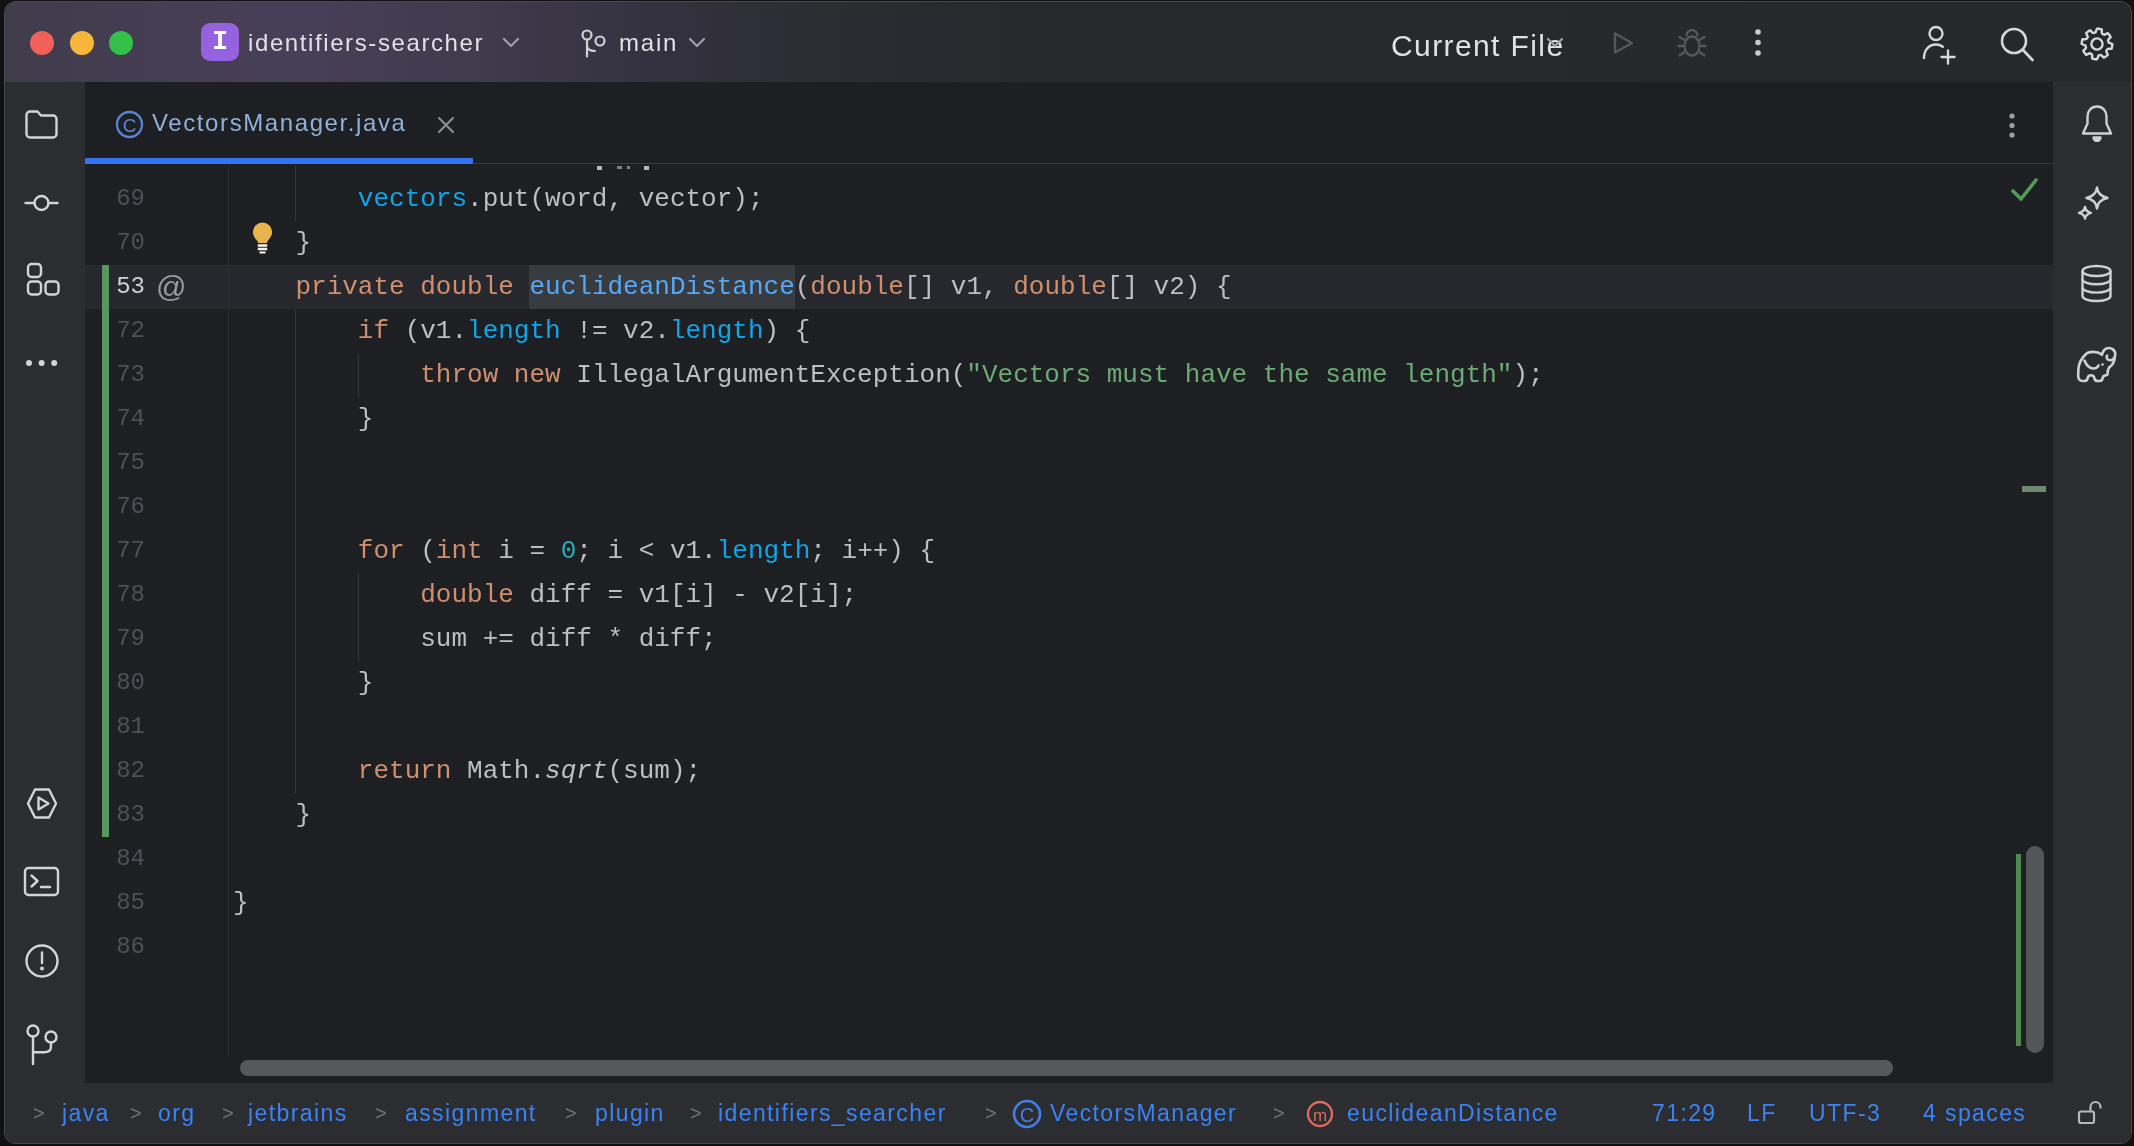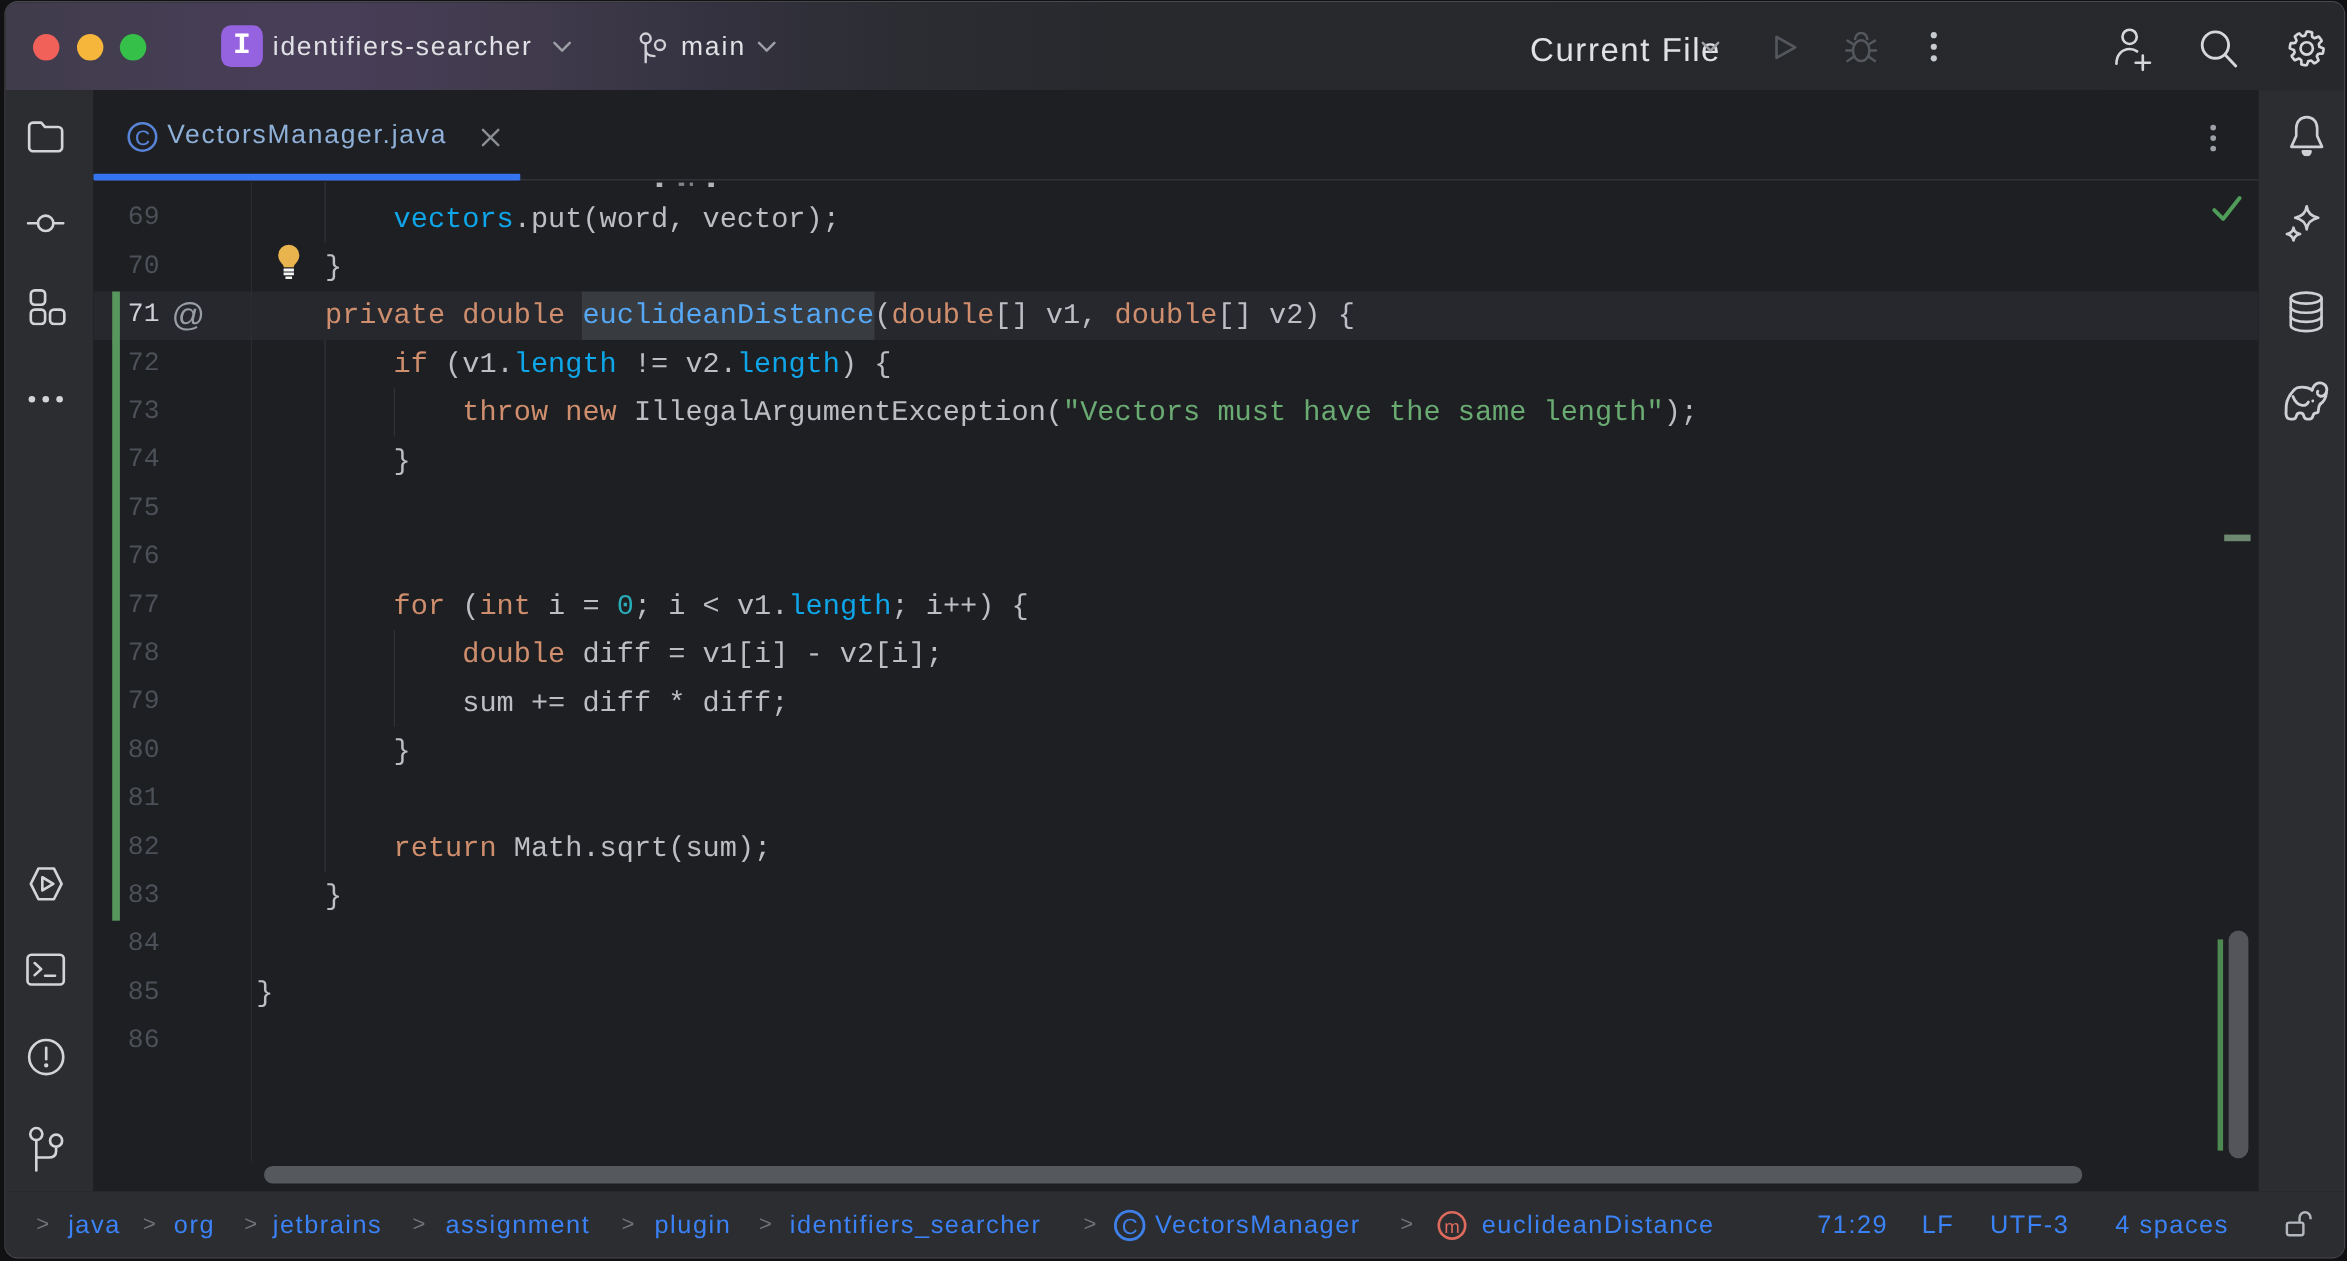--- a/index.html
+++ b/index.html
@@ -206,21 +206,21 @@
 
     <div class="abs" style="left:17px;top:100px;width:7px;height:572px;background:#57965c"></div>
 
     <div class="abs" style="left:512px;top:1px;width:5px;height:4px;background:#b3b5b9"></div>
     <div class="abs" style="left:532px;top:1px;width:5px;height:3px;background:#808389"></div>
     <div class="abs" style="left:542px;top:1px;width:3px;height:3px;background:#808389"></div>
     <div class="abs" style="left:559px;top:1px;width:5px;height:4px;background:#b3b5b9"></div>
 
     <div class="ln" style="top:12px">69</div>
     <div class="ln" style="top:56px">70</div>
-    <div class="ln" style="top:100px;color:#ced0d6">71</div>
+    <div class="ln" style="top:100px;color:#ced0d6">53</div>
     <div class="ln" style="top:144px">72</div>
     <div class="ln" style="top:188px">73</div>
     <div class="ln" style="top:232px">74</div>
     <div class="ln" style="top:276px">75</div>
     <div class="ln" style="top:320px">76</div>
     <div class="ln" style="top:364px">77</div>
     <div class="ln" style="top:408px">78</div>
     <div class="ln" style="top:452px">79</div>
     <div class="ln" style="top:496px">80</div>
     <div class="ln" style="top:540px">81</div>
@@ -241,21 +241,21 @@
     <div class="cl" style="top:12px">        <span class="fld">vectors</span>.put(word, vector);</div>
     <div class="cl" style="top:56px">    }</div>
     <div class="cl" style="top:100px">    <span class="k">private</span> <span class="k">double</span> <span class="mth">euclideanDistance</span>(<span class="k">double</span>[] v1, <span class="k">double</span>[] v2) {</div>
     <div class="cl" style="top:144px">        <span class="k">if</span> (v1.<span class="fld">length</span> != v2.<span class="fld">length</span>) {</div>
     <div class="cl" style="top:188px">            <span class="k">throw</span> <span class="k">new</span> IllegalArgumentException(<span class="str">"Vectors must have the same length"</span>);</div>
     <div class="cl" style="top:232px">        }</div>
     <div class="cl" style="top:364px">        <span class="k">for</span> (<span class="k">int</span> i = <span class="num">0</span>; i &lt; v1.<span class="fld">length</span>; i++) {</div>
     <div class="cl" style="top:408px">            <span class="k">double</span> diff = v1[i] - v2[i];</div>
     <div class="cl" style="top:452px">            sum += diff * diff;</div>
     <div class="cl" style="top:496px">        }</div>
-    <div class="cl" style="top:584px">        <span class="k">return</span> Math.<span class="it" style="">sqrt</span>(sum);</div>
+    <div class="cl" style="top:584px">        <span class="k">return</span> Math.<span class="it" style="font-style:italic">sqrt</span>(sum);</div>
     <div class="cl" style="top:628px">    }</div>
     <div class="cl" style="top:716px">}</div>
 
     <svg class="abs" style="left:1925px;top:12px" width="29" height="26" viewBox="0 0 29 26">
       <path d="M3 14l8 8L26 3" stroke="#4f9d59" stroke-width="3.6" fill="none" stroke-linecap="round" stroke-linejoin="round"></path>
     </svg>
 
     <div class="abs" style="left:1937px;top:321px;width:24px;height:6px;background:#6d8a70"></div>
     <div class="abs" style="left:1931px;top:689px;width:5px;height:192px;background:#4c8a51"></div>
     <div class="abs" style="left:1941px;top:681px;width:18px;height:207px;background:#53555a;border-radius:9px"></div>

